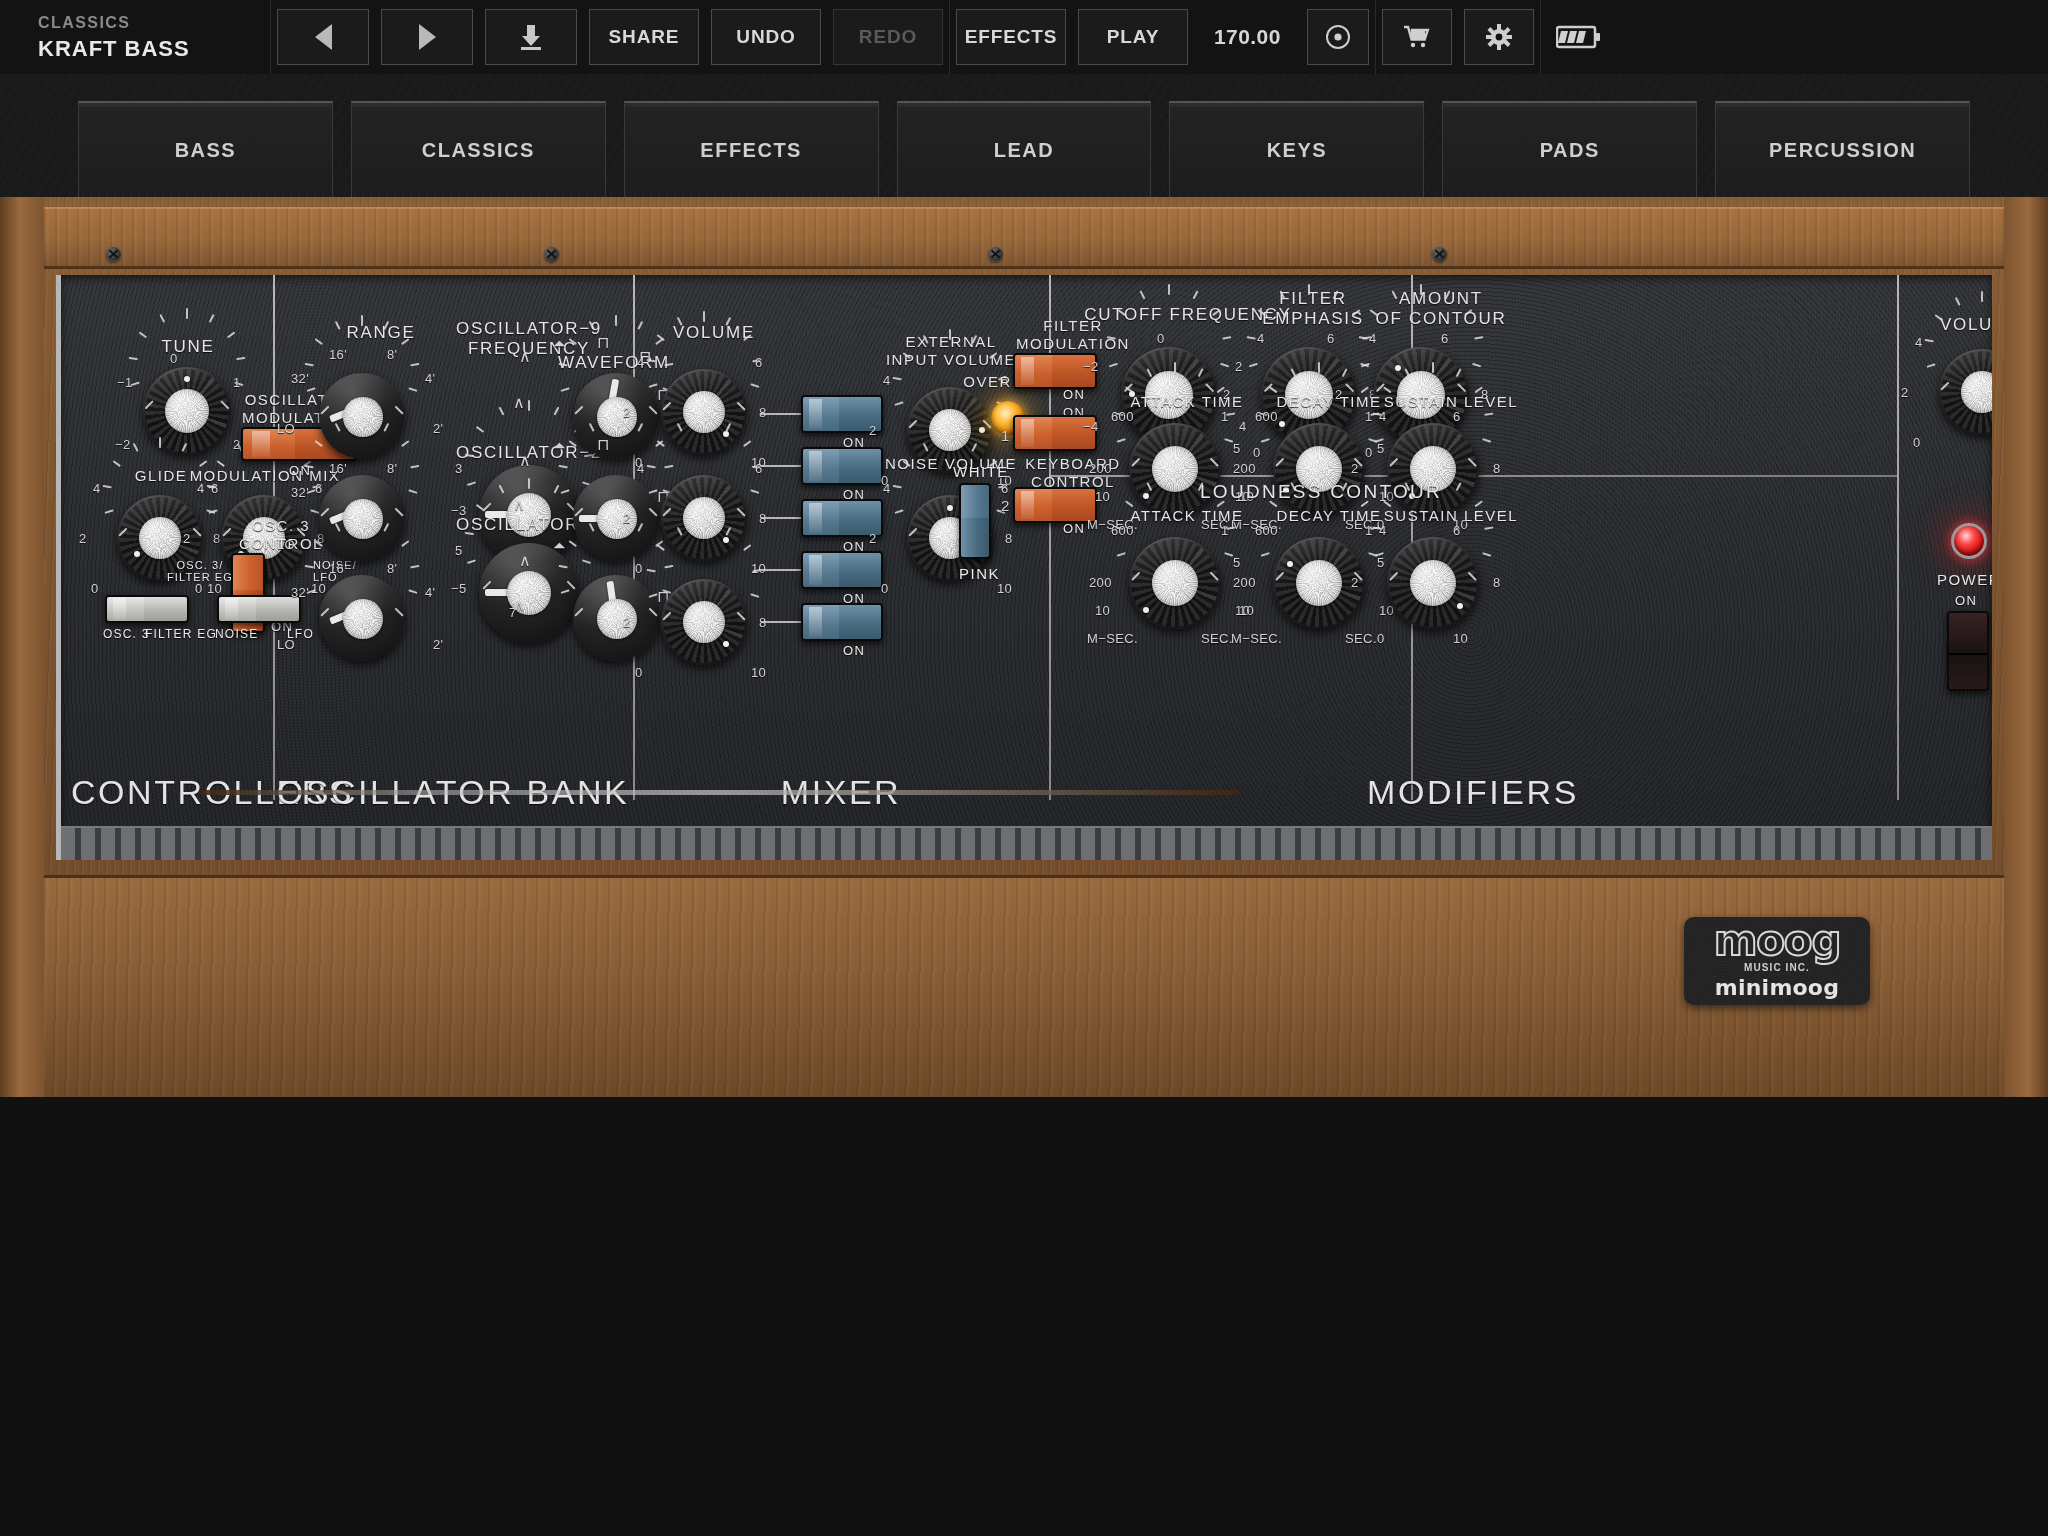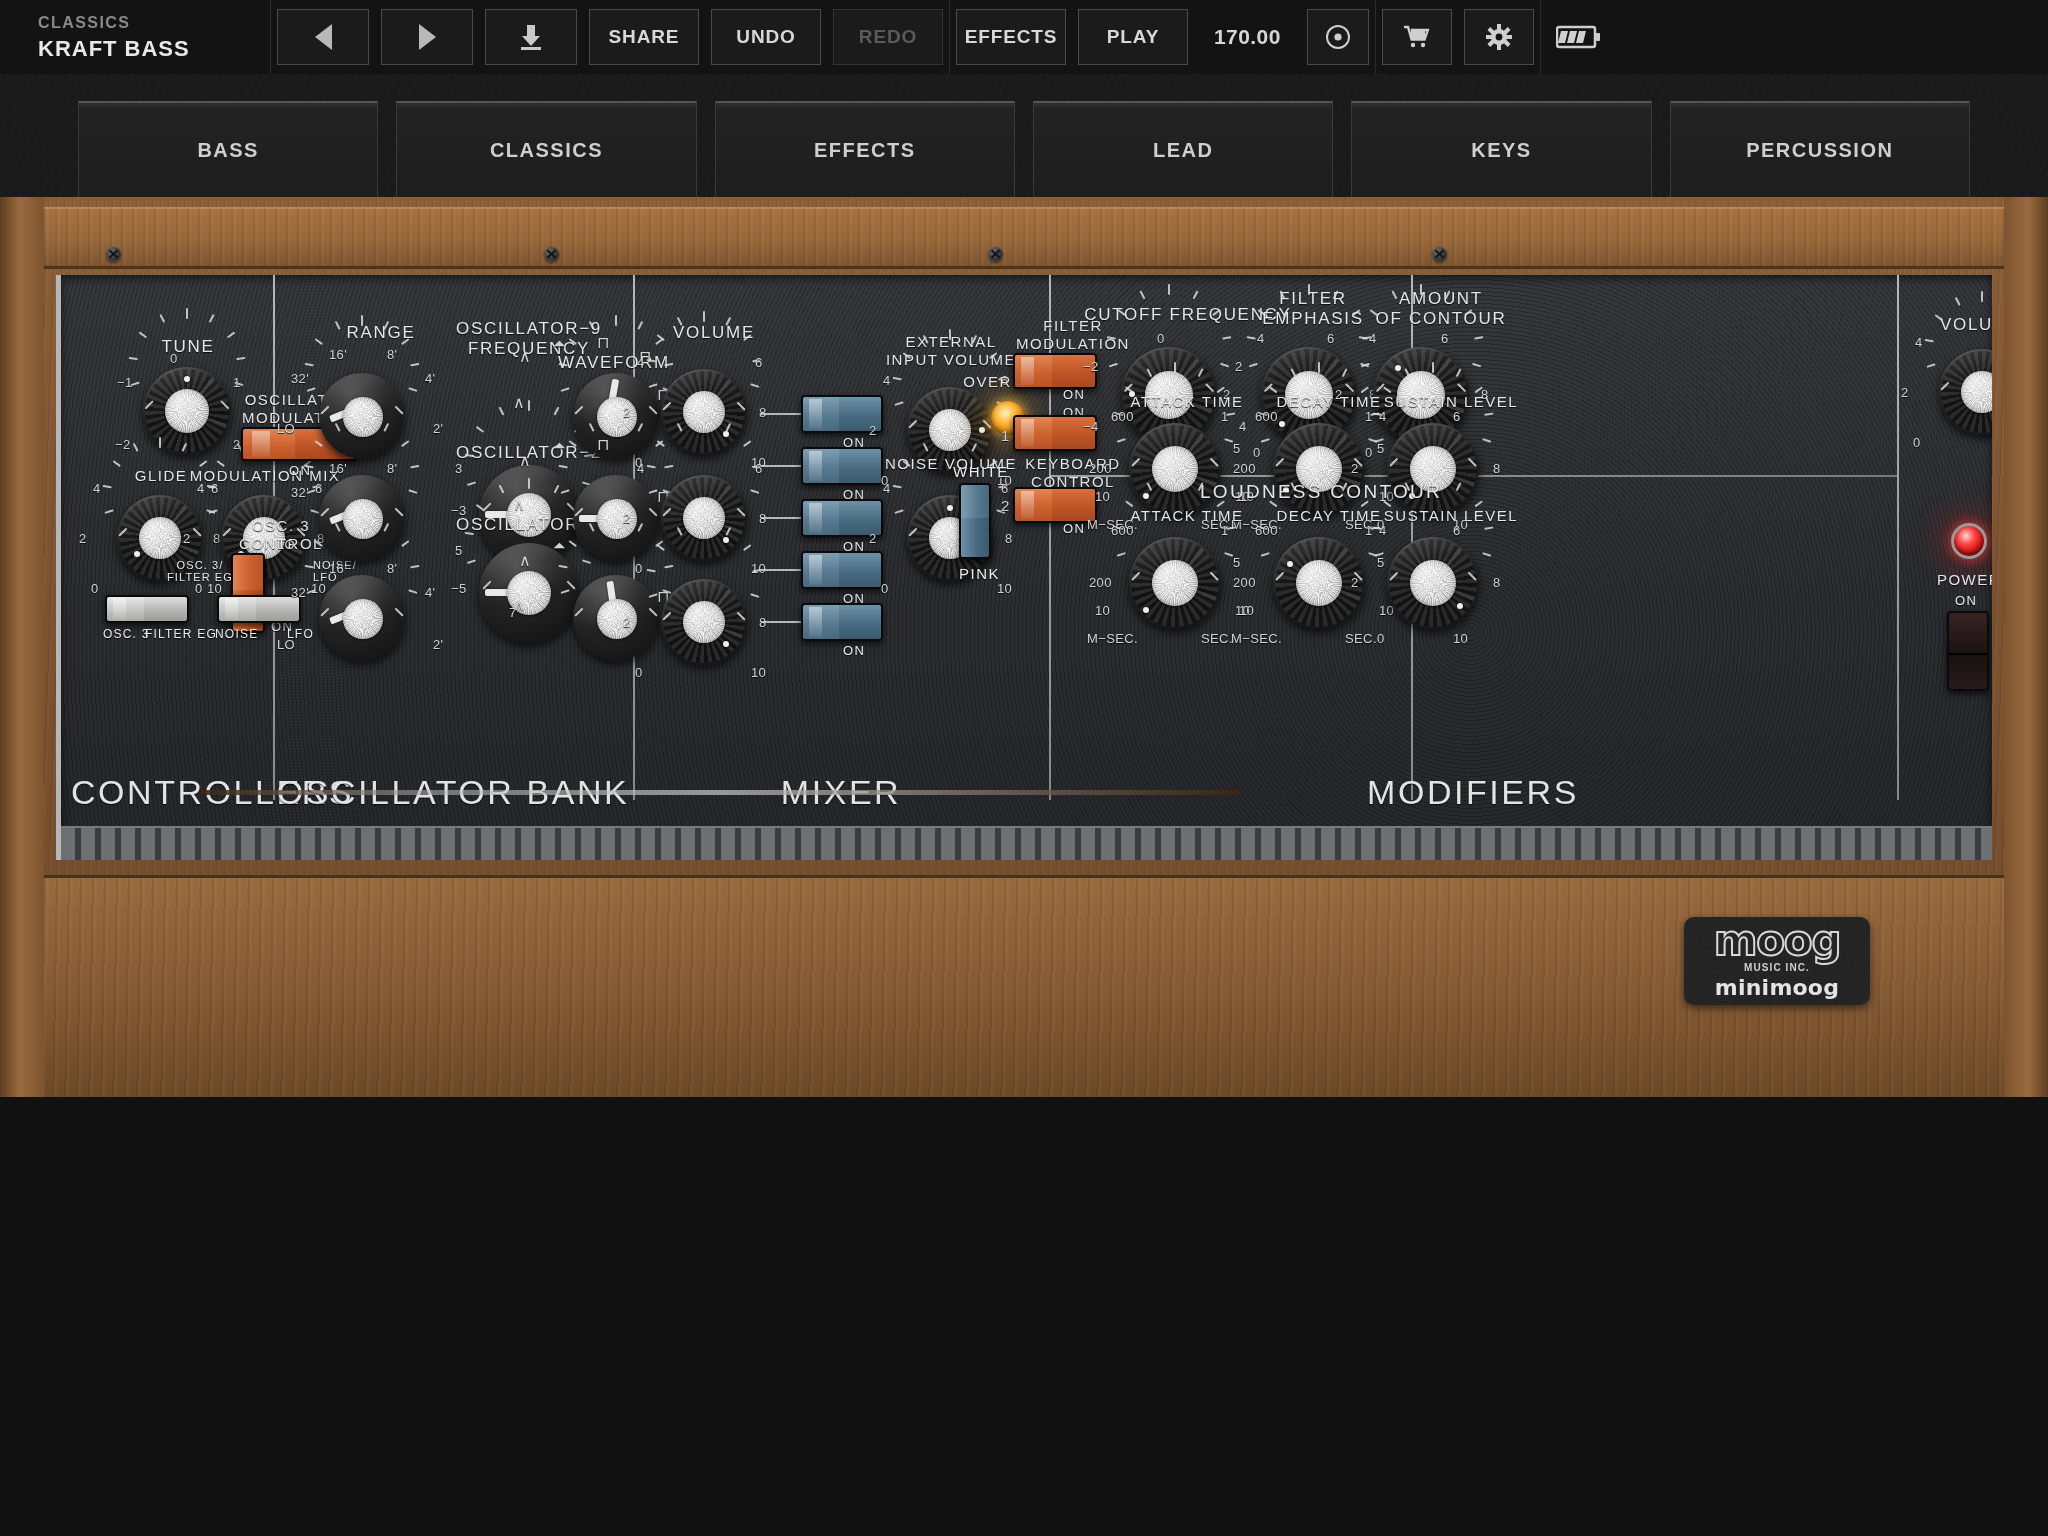--- a/index.html
+++ b/index.html
@@ -356,20 +356,21 @@
       </svg>
     </div>
   </div>
 
   <div class="cat-strip">
     <div class="cat-tab">BASS</div>
     <div class="cat-tab">CLASSICS</div>
     <div class="cat-tab">EFFECTS</div>
     <div class="cat-tab">LEAD</div>
     <div class="cat-tab">KEYS</div>
+    <div class="cat-tab">PADS</div>
     <div class="cat-tab">PERCUSSION</div>
   </div>
 
   <div class="cabinet">
     <div class="cab-inner-left"></div>
     <div class="cab-inner-right"></div>
 
     <div class="wood-rail">
       <div class="screw" style="left:62px;  top:40px;"></div>
       <div class="screw" style="left:500px; top:40px;"></div>

